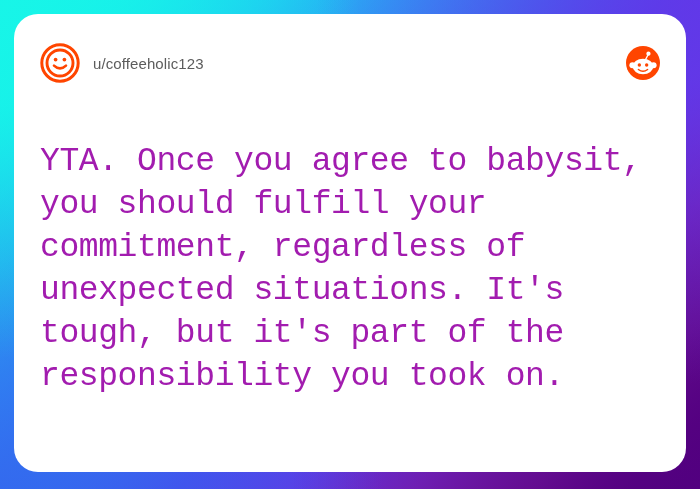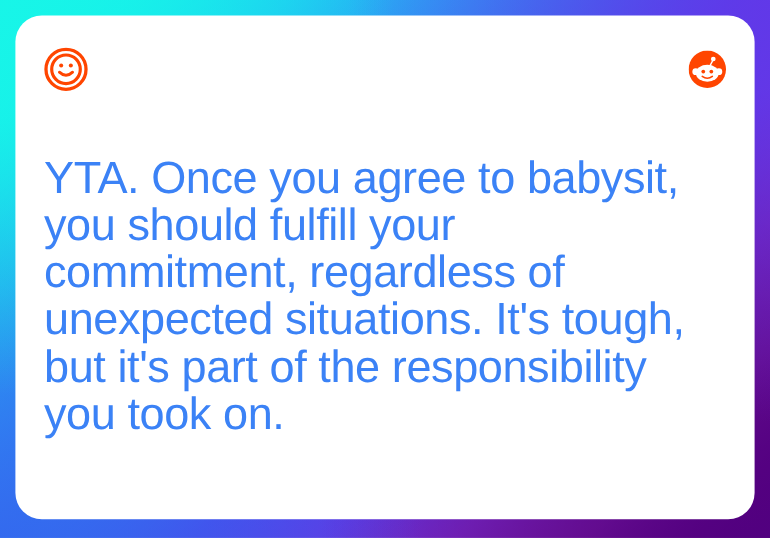--- a/index.html
+++ b/index.html
@@ -93,24 +93,24 @@
 
   .brand-logo {
     width: 34px;
     height: 34px;
     flex: 0 0 auto;
     display: block;
   }
 
   .body-text {
     margin-top: 54px;
-    font-family: Liberation Sans, sans-serif;
-    font-size: 41px;
+    font-family: Liberation Mono, monospace;
+    font-size: 33px;
     line-height: 43px;
-    color: #3b82f6;
+    color: #a21caf;
     letter-spacing: -0.4px;
     font-weight: 400;
     white-space: pre-line;
     max-width: 610px;
   }
 </style>
 </head>
 <body>
 
 <div id="stage">
@@ -120,20 +120,21 @@
     <div class="card-header">
 
       <div class="author">
         <svg class="avatar" viewBox="0 0 40 40" aria-hidden="true">
           <circle cx="20" cy="20" r="18.2" fill="none" stroke="#FF4500" stroke-width="3.0"></circle>
           <circle cx="20" cy="20" r="13.0" fill="none" stroke="#FF4500" stroke-width="2.9"></circle>
           <circle cx="15.6" cy="16.6" r="1.85" fill="#FF4500"></circle>
           <circle cx="24.4" cy="16.6" r="1.85" fill="#FF4500"></circle>
           <path d="M14.0 22.6 Q20.0 28.3 26.0 22.6" fill="none" stroke="#FF4500" stroke-width="2.6" stroke-linecap="round"></path>
         </svg>
+        <span class="author-name">u/coffeeholic123</span>
       </div>
 
       <svg class="brand-logo" viewBox="0 0 40 40" aria-hidden="true">
         <circle cx="20" cy="20" r="20" fill="#FF4500"></circle>
 
         <circle cx="26.4" cy="9.0" r="2.5" fill="#FFFFFF"></circle>
         <path d="M26.4 9.6 L22.9 16.0" stroke="#FFFFFF" stroke-width="1.5" stroke-linecap="round" fill="none"></path>
 
         <ellipse cx="20" cy="24.2" rx="12.2" ry="9.1" fill="#FFFFFF"></ellipse>
 

